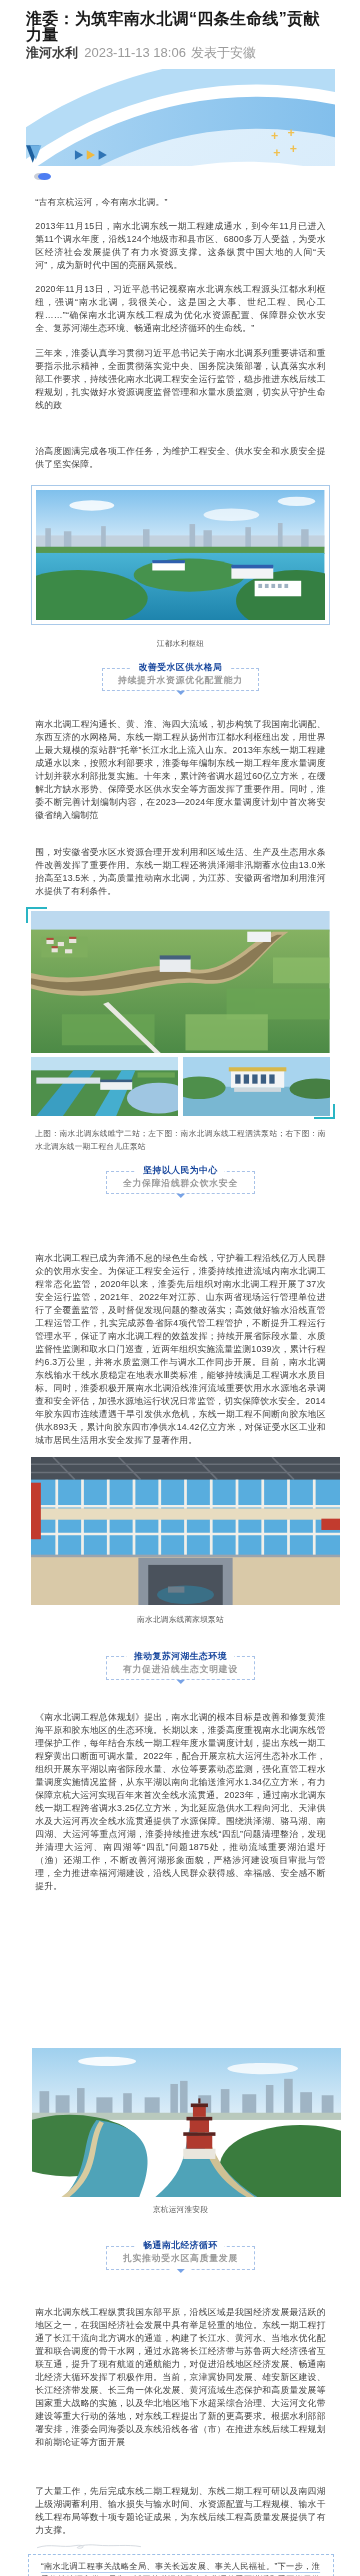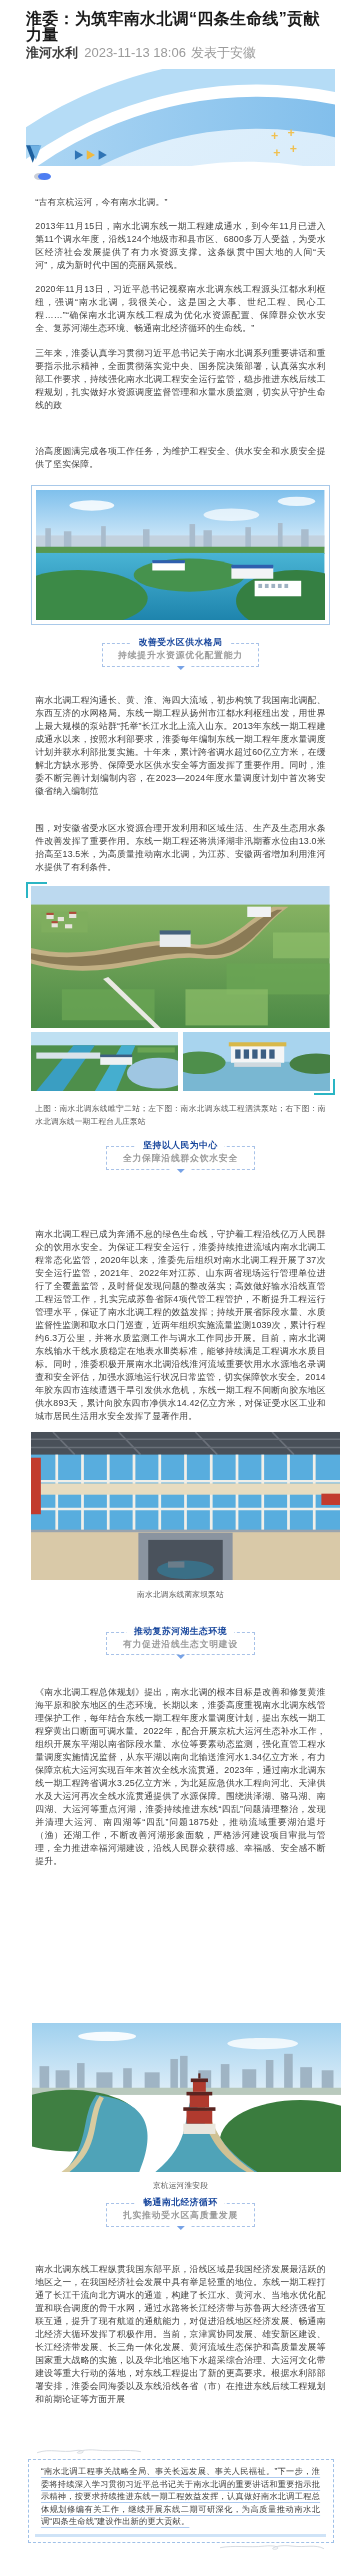--- a/index.html
+++ b/index.html
@@ -134,20 +134,21 @@
         <g fill="#9fb2c2">
             <rect x="478" y="182" width="8" height="8"></rect>
             <rect x="492" y="182" width="8" height="8"></rect>
             <rect x="506" y="182" width="8" height="8"></rect>
             <rect x="520" y="182" width="8" height="8"></rect>
             <rect x="534" y="182" width="8" height="8"></rect>
           </g>
       </svg>
     </div>
   </div>
+  <div class="caption">江都水利枢纽</div>
 
   <div class="sec-header">
     <span class="sec-title">改善受水区供水格局</span>
     <span class="sec-sub">持续提升水资源优化配置能力</span>
     <span class="sec-tri"><i></i></span>
   </div>
 
   <p class="body" style="margin-top:27px;">南水北调工程沟通长、黄、淮、海四大流域，初步构筑了我国南北调配、东西互济的水网格局。东线一期工程从扬州市江都水利枢纽出发，用世界上最大规模的泵站群“托举”长江水北上流入山东。2013年东线一期工程建成通水以来，按照水利部要求，淮委每年编制东线一期工程年度水量调度计划并获水利部批复实施。十年来，累计跨省调水超过60亿立方米，在缓解北方缺水形势、保障受水区供水安全等方面发挥了重要作用。同时，淮委不断完善计划编制内容，在2023—2024年度水量调度计划中首次将安徽省纳入编制范</p>
   <div class="gap" style="height:24px;"></div>
   <p class="body" style="margin-top:0;">围，对安徽省受水区水资源合理开发利用和区域生活、生产及生态用水条件改善发挥了重要作用。东线一期工程还将洪泽湖非汛期蓄水位由13.0米抬高至13.5米，为高质量推动南水北调，为江苏、安徽两省增加利用淮河水提供了有利条件。</p>
@@ -337,28 +338,29 @@
         <rect x="294" y="140" width="36" height="24" fill="#b03a2e"></rect>
         <rect x="288" y="134" width="48" height="7" fill="#5a2420"></rect>
         <rect x="300" y="114" width="24" height="20" fill="#b03a2e"></rect>
         <rect x="296" y="108" width="32" height="7" fill="#5a2420"></rect>
         <rect x="310" y="98" width="4" height="10" fill="#5a2420"></rect>
       </g>
     </svg>
   </div>
   <div class="caption" style="margin-top:7.2px;">京杭运河淮安段</div>
 
-  <div class="sec-header" style="margin-top:11px;">
+  <div class="sec-header" style="margin-top:29px;">
     <span class="sec-title">畅通南北经济循环</span>
     <span class="sec-sub">扎实推动受水区高质量发展</span>
     <span class="sec-tri"><i></i></span>
   </div>
 
   <p class="body" style="margin-top:36px;">南水北调东线工程纵贯我国东部平原，沿线区域是我国经济发展最活跃的地区之一，在我国经济社会发展中具有举足轻重的地位。东线一期工程打通了长江干流向北方调水的通道，构建了长江水、黄河水、当地水优化配置和联合调度的骨干水网，通过水路将长江经济带与苏鲁两大经济强省互联互通，提升了现有航道的通航能力，对促进沿线地区经济发展、畅通南北经济大循环发挥了积极作用。当前，京津冀协同发展、雄安新区建设、长江经济带发展、长三角一体化发展、黄河流域生态保护和高质量发展等国家重大战略的实施，以及华北地区地下水超采综合治理、大运河文化带建设等重大行动的落地，对东线工程提出了新的更高要求。根据水利部部署安排，淮委会同海委以及东线沿线各省（市）在推进东线后续工程规划和前期论证等方面开展</p>
   <div class="gap" style="height:36px;"></div>
+  <p class="body" style="margin-top:0;">了大量工作，先后完成东线二期工程规划、东线二期工程可研以及南四湖上级湖调蓄利用、输水损失与输水时间、水资源配置与工程规模、输水干线工程布局等数十项专题论证成果，为东线后续工程高质量发展提供了有力支撑。</p>
 
   <div class="squiggle">
     <svg width="108" height="9.3" viewBox="0 0 210 18">
       <path d="M4,13 C30,4 52,14 78,9 C96,6 98,14 86,14 C74,14 92,5 120,8 C150,11 180,6 206,11" fill="none" stroke="#cdd3da" stroke-width="1.6"></path>
     </svg>
   </div>
 
   <div class="quote">
     <p>“南水北调工程事关战略全局、事关长远发展、事关人民福祉。”下一步，淮委将持续深入学习贯彻习近平总书记关于南水北调的重要讲话和重要指示批示精神，按要求持续推进东线一期工程效益发挥，认真做好南水北调工程总体规划修编有关工作，继续开展东线二期可研深化，为高质量推动南水北调“四条生命线”建设作出新的更大贡献。</p>
     <div class="quote-bar"></div>

